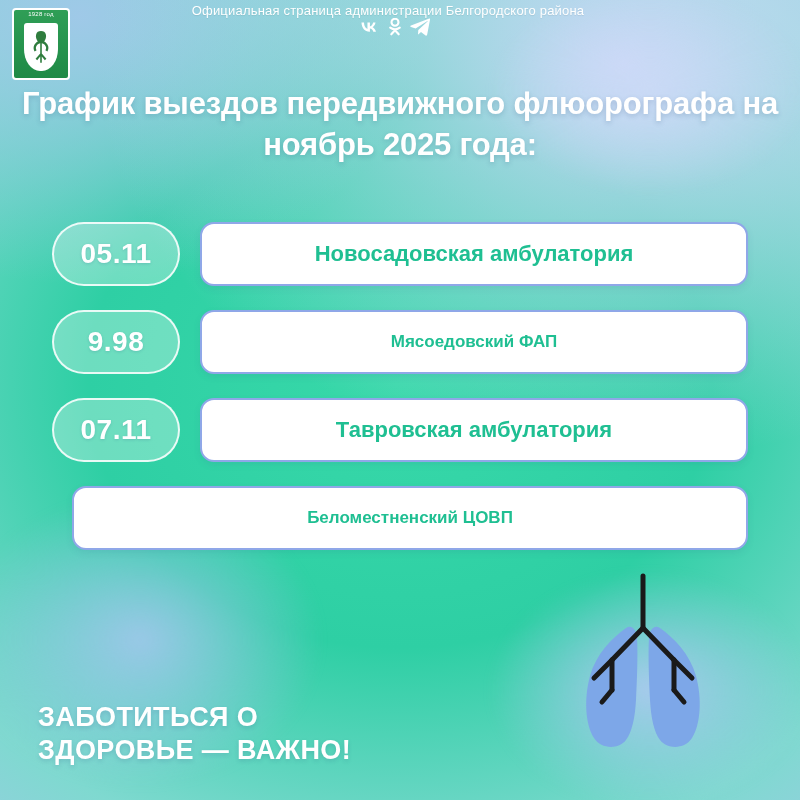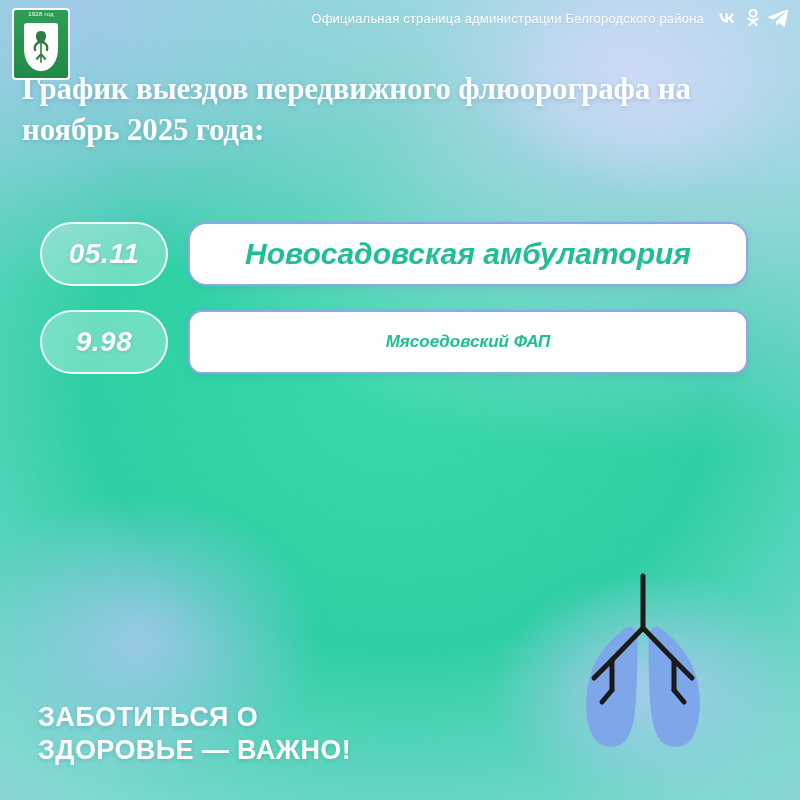--- a/index.html
+++ b/index.html
@@ -49,20 +49,21 @@
   
   .header {
     position: absolute;
     top: 0; left: 0; right: 0;
     height: 36px;
     display: flex;
     align-items: center;
     justify-content: flex-end;
     padding-right: 12px;
     box-sizing: border-box;
+    flex-direction: column;
   }
   .official-text {
     color: #ffffff;
     font-size: 13px;
     letter-spacing: 0.2px;
     margin-right: 12px;
     white-space: nowrap;
     text-shadow: 0 1px 1px rgba(0,0,0,0.08);
   }
   .social {
@@ -102,40 +103,39 @@
     border-radius: 3px 3px 16px 16px / 3px 3px 22px 22px;
     display: flex;
     align-items: center;
     justify-content: center;
   }
   .emblem .shield svg { display:block; }
 
   
   .title {
     position: absolute;
-    top: 69px;
+    top: 84px;
     left: 0; right: 0;
+    text-align: center;
     color: #ffffff;
     font-size: 31px;
     font-weight: bold;
     line-height: 1.32;
     letter-spacing: -0.2px;
     padding: 0 22px;
     box-sizing: border-box;
     text-shadow: 0 2px 5px rgba(40,80,120,0.22);
-    font-family: Liberation Serif, serif;
   }
 
   
   .schedule {
     position: absolute;
     top: 222px;
-    left: 40px;
+    left: 52px;
     right: 52px;
-    font-style: italic;
   }
   .row {
     display: flex;
     align-items: center;
     margin-bottom: 24px;
     height: 64px;
   }
   .date-pill {
     width: 128px;
     height: 64px;
@@ -165,21 +165,21 @@
     align-items: center;
     justify-content: center;
     text-align: center;
     color: #1fbf92;
     font-size: 17px;
     font-weight: bold;
     line-height: 1.2;
     padding: 0 10px;
     box-shadow: 0 3px 7px rgba(60,90,140,0.10);
   }
-  .name-pill.two-line { font-size: 30px; border-radius: 18px; }
+  .name-pill.two-line { font-size: 22px; }
 
   
   .lungs {
     position: absolute;
     right: 52px;
     bottom: 34px;
     width: 210px;
     height: 210px;
   }
 
@@ -247,22 +247,27 @@
     <div class="row">
       <div class="date-pill">05.11</div>
       <div class="name-pill two-line">Новосадовская амбулатория</div>
     </div>
 
     <div class="row">
       <div class="date-pill">9.98</div>
       <div class="name-pill">Мясоедовский ФАП</div>
     </div>
 
-
-    <div class="row">
+    <div class="row">
+      <div class="date-pill">07.11</div>
+      <div class="name-pill two-line">Тавровская амбулатория</div>
+    </div>
+
+    <div class="row">
+      <div class="name-pill">Беломестненский ЦОВП</div>
     </div>
 
   </div>
 
   <div class="lungs">
     <svg width="210" height="210" viewBox="0 0 210 210" aria-hidden="true">
       <path d="M88 72c-14 10-30 26-36 48-6 22-5 48 4 62 7 11 24 12 32 2 6-8 9-22 10-40 1-20 2-46 1-62-0.3-8-5-14-11-10z" fill="#7da7e8"></path>
       <path d="M122 72c14 10 30 26 36 48 6 22 5 48-4 62-7 11-24 12-32 2-6-8-9-22-10-40-1-20-2-46-1-62 .3-8 5-14 11-10z" fill="#7da7e8"></path>
       <g fill="none" stroke="#1a1a1a" stroke-width="5" stroke-linecap="round" stroke-linejoin="round">
         <path d="M105 20v52"></path>

